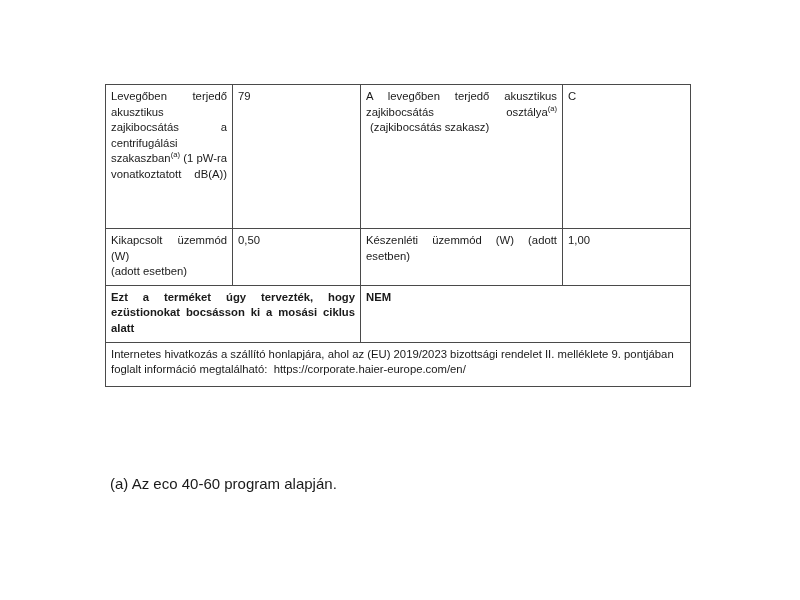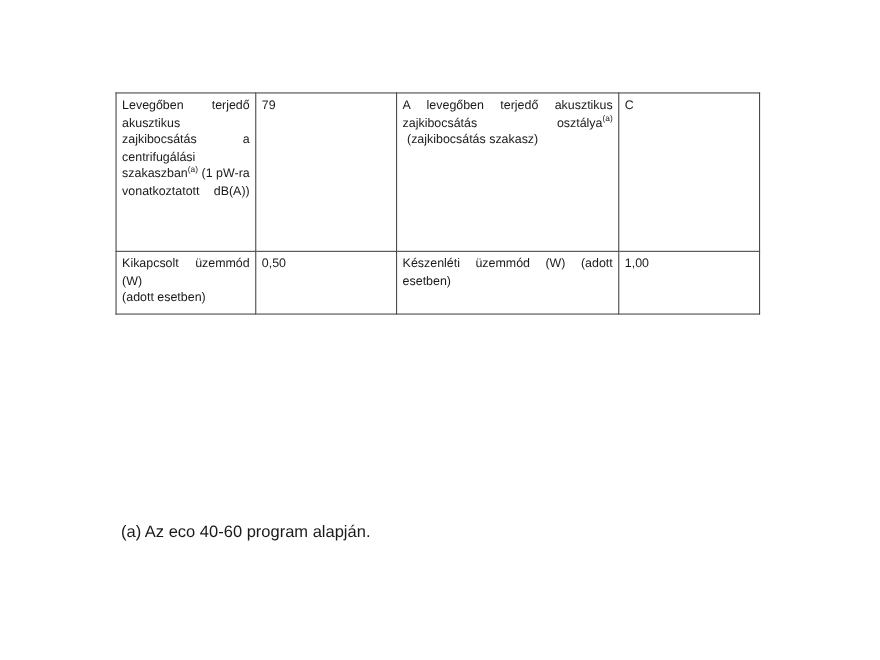--- a/index.html
+++ b/index.html
@@ -122,20 +122,27 @@
             <span class="just" style="display:block">Kikapcsolt üzemmód (W)</span>
             <span class="plain" style="display:block">(adott esetben)</span>
           </td>
         <td class="num">0,50</td>
         <td class="just-nolast">Készenléti üzemmód (W) (adott esetben)</td>
         <td class="num">1,00</td>
       </tr>
 
 
 
+      <tr class="row-nem">
+        <td colspan="2" class="just bold">Ezt a terméket úgy tervezték, hogy ezüstionokat bocsásson ki a mosási ciklus alatt</td>
+        <td colspan="2" class="plain bold">NEM</td>
+      </tr>
 
 
+      <tr class="row-link">
+        <td colspan="4"><span>Internetes hivatkozás a szállító honlapjára, ahol az (EU) 2019/2023 bizottsági rendelet II. melléklete</span> <span>9. pontjában foglalt információ megtalálható:</span>&nbsp; <span>https://corporate.haier-europe.com/en/</span></td>
+      </tr>
 
     </tbody>
   </table>
 </div>
 
 <div class="footnote">(a) Az eco 40-60 program alapján.</div>
 
 </body></html>

